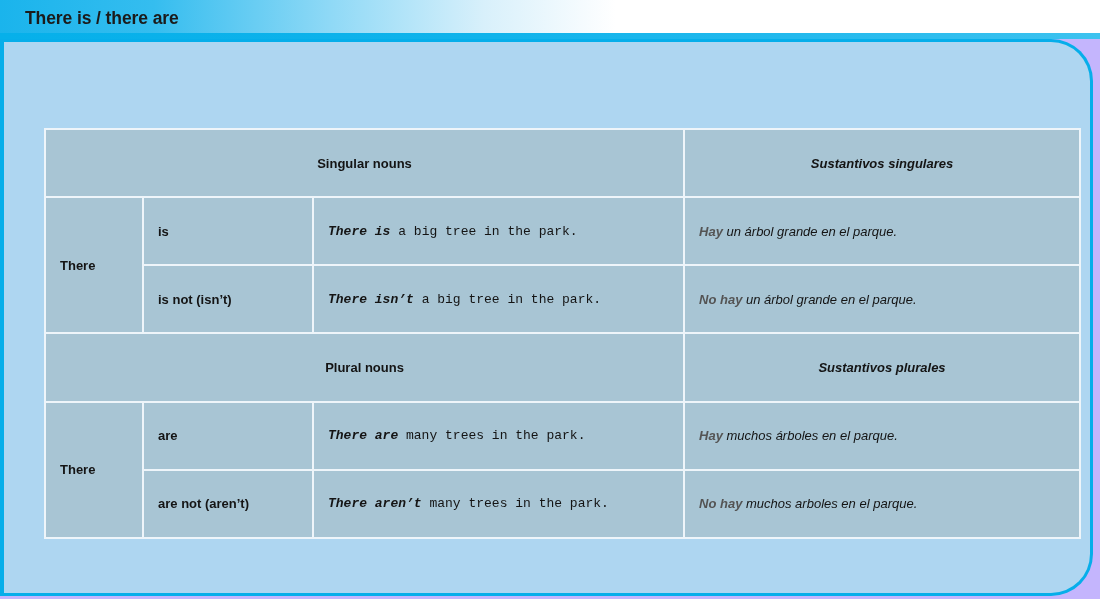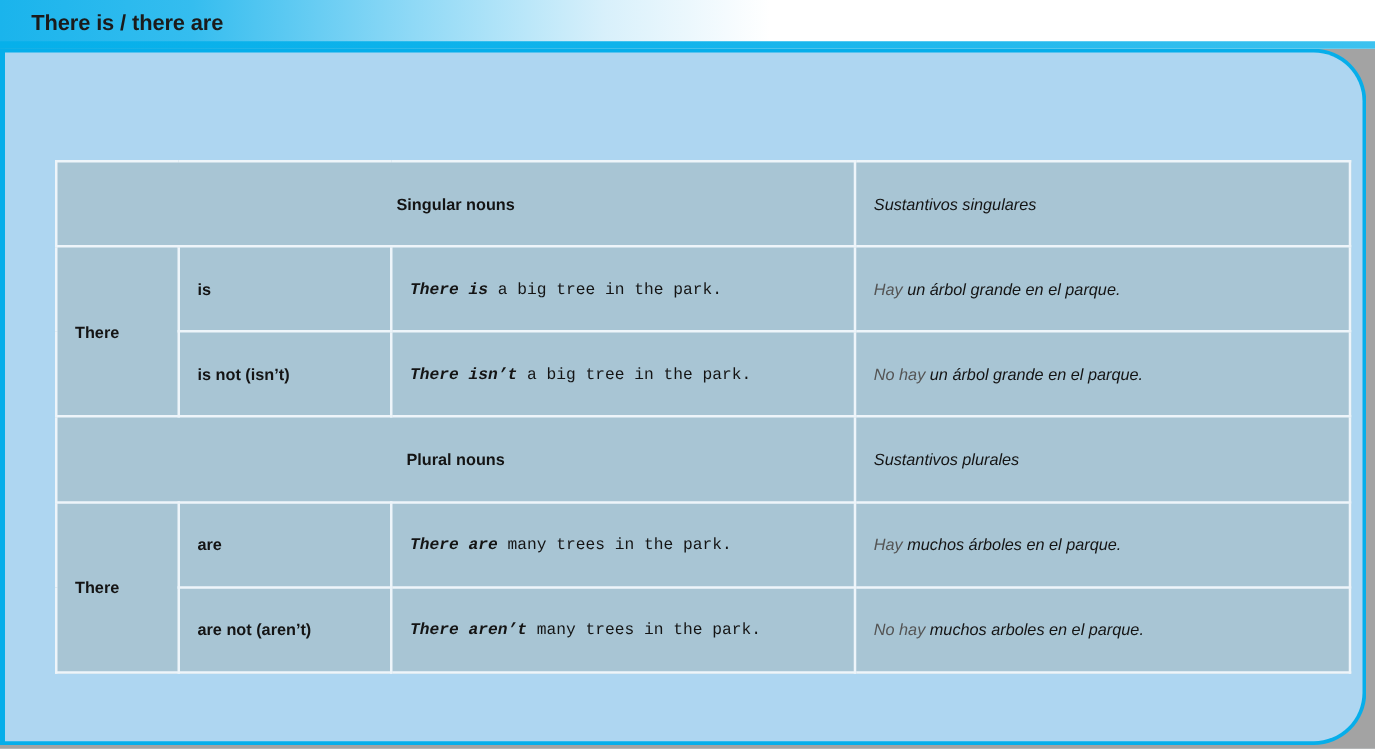--- a/index.html
+++ b/index.html
@@ -12,21 +12,21 @@
     height: 599px;
     background: #ffffff;
     font-family: "Liberation Sans", sans-serif;
     overflow: hidden;
   }
 
   .slide {
     position: relative;
     width: 1100px;
     height: 599px;
-    background: #a3a3a3;
+    background: #c4b5fd;
   }
 
   
   .titlebar {
     position: absolute;
     left: 0;
     top: 0;
     width: 1100px;
     height: 39px;
     background: linear-gradient(to right,
@@ -138,25 +138,25 @@
 
   .sec-head {
     height: 68px;
     text-align: center;
     font-weight: bold;
     font-size: 19.5px;
     color: #111111;
   }
   .sec-head-es {
     height: 68px;
-    font-weight: normal;
+    font-weight: bold;
     font-style: italic;
     font-size: 19px;
     color: #5b5b5b;
-    text-align: left;
+    text-align: center;
     padding-left: 16px;
   }
 
   .cell-there {
     text-align: left;
     font-weight: bold;
     font-size: 19px;
     color: #121212;
   }
   .cell-form {
@@ -177,21 +177,21 @@
     font-style: italic;
   }
   .cell-esp {
     font-size: 18px;
     font-style: italic;
     color: #5d5d5d;
     padding-left: 16px;
     white-space: nowrap;
   }
   .cell-esp b {
-    font-weight: normal;
+    font-weight: bold;
     font-style: italic;
     color: #545454;
   }
   .datarow { height: 68px; }
 </style>
 </head>
 <body>
 
 <div class="slide">
 

